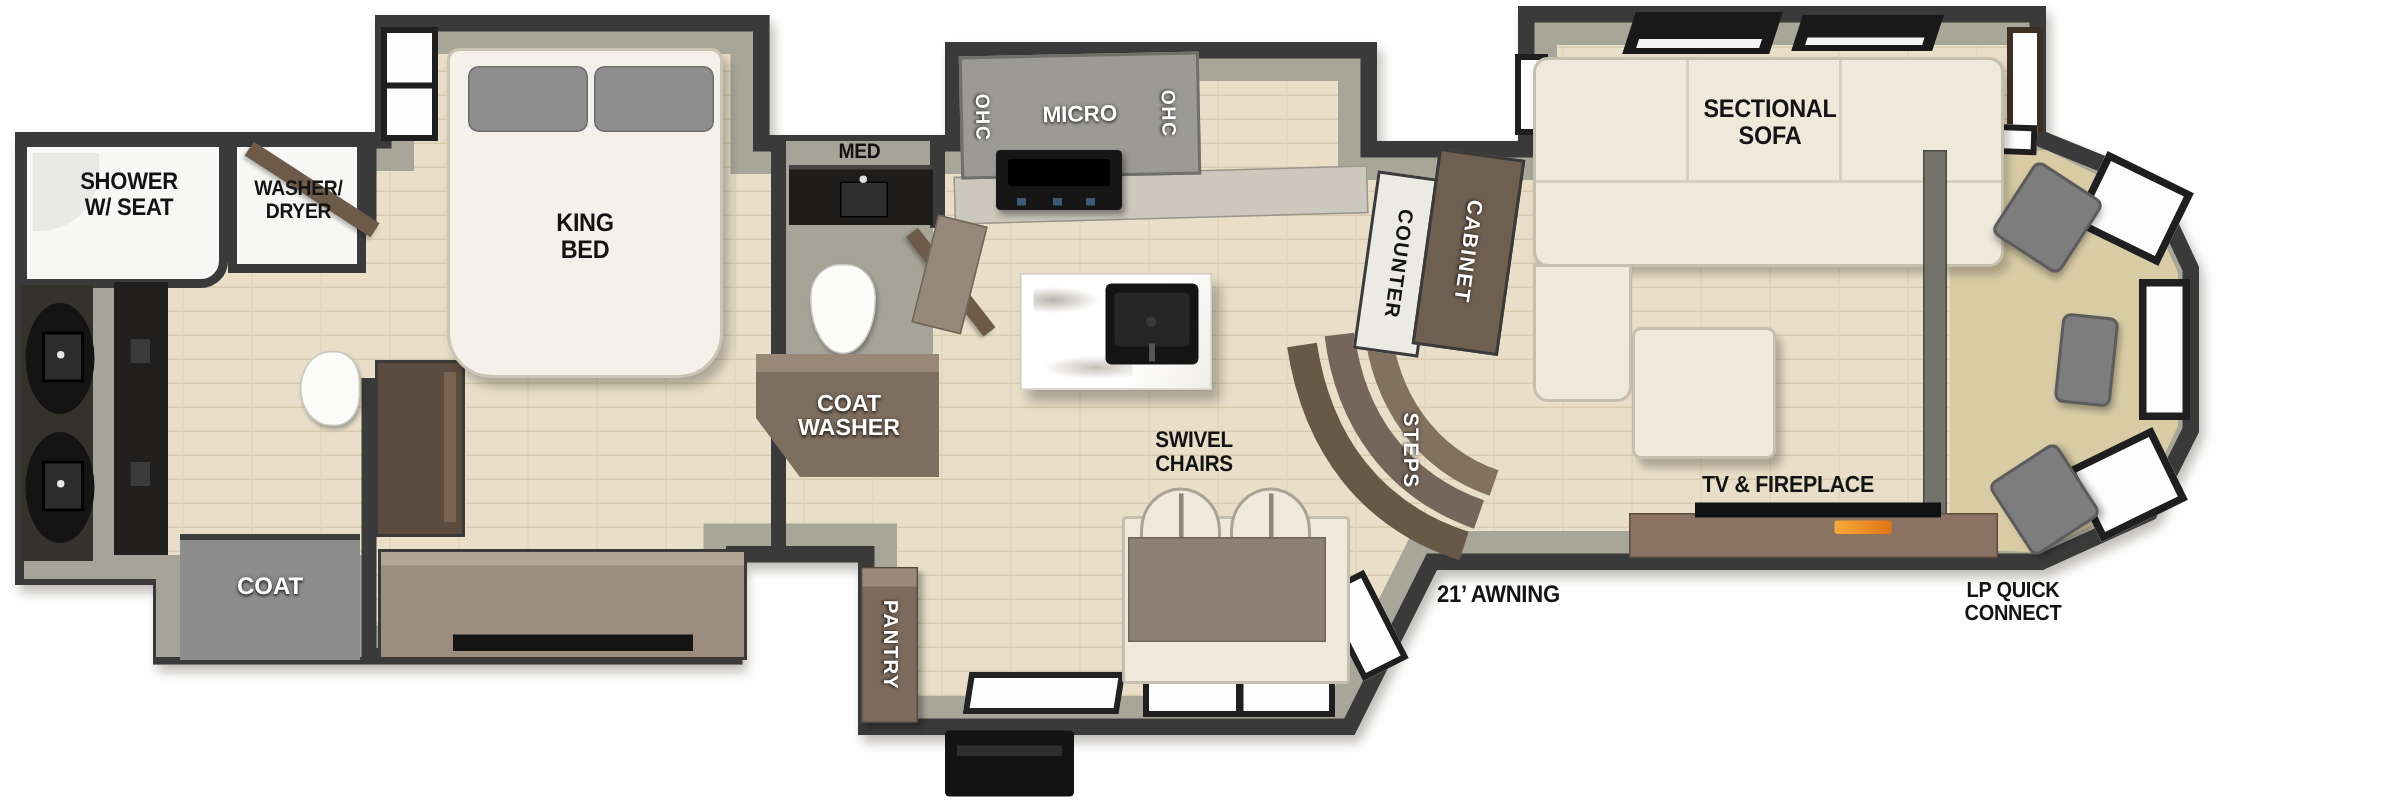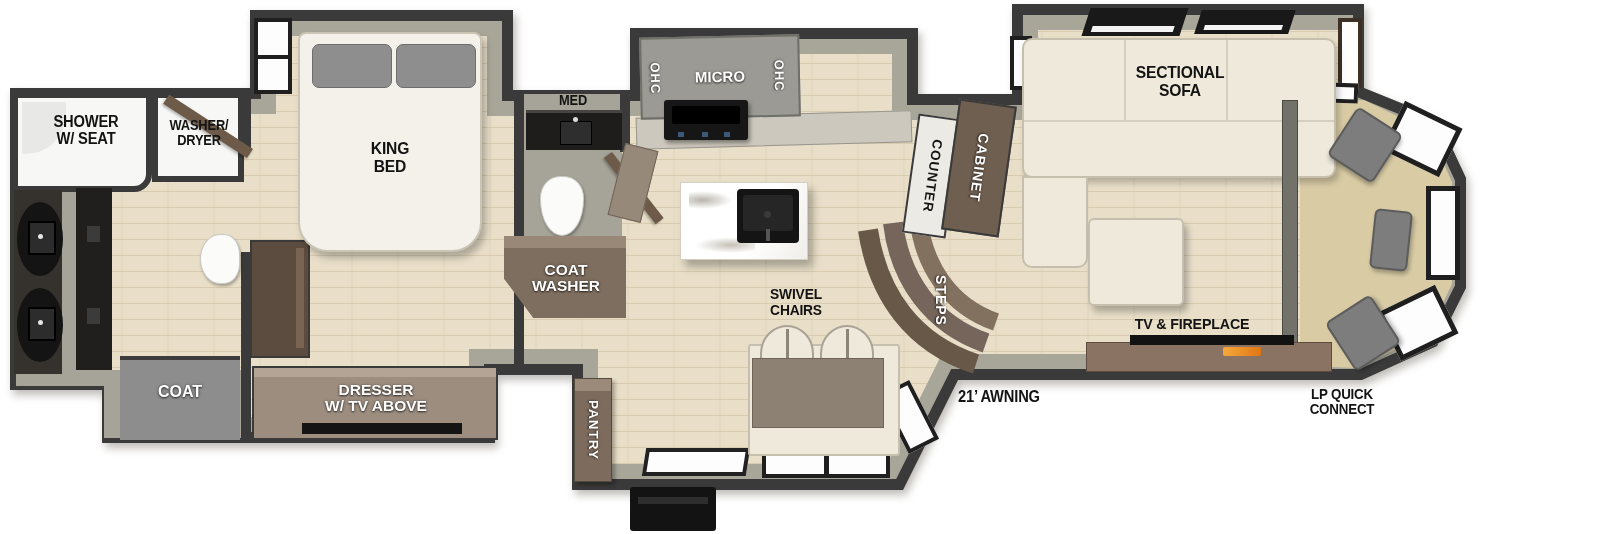--- a/index.html
+++ b/index.html
@@ -108,22 +108,20 @@
     <div style="position:absolute;left:12px;top:10px;width:78px;height:42px;background:#8e8e8e;border:1px solid #6d6d6d;border-radius:7px;"></div>
     <div style="position:absolute;left:96px;top:10px;width:78px;height:42px;background:#8e8e8e;border:1px solid #6d6d6d;border-radius:7px;"></div>
   </div>
   <div class="el lbl" style="left:332px;top:140px;width:116px;font-size:17px;">KING
 BED</div>
 
   <div class="el" style="left:252px;top:366px;width:246px;height:74px;background:#9c8d7f;border:2px solid #3a3a3a;">
     <div style="position:absolute;left:0;top:0;width:100%;height:9px;background:#b3a496;"></div>
     <div style="position:absolute;left:48px;bottom:4px;width:160px;height:11px;background:#141414;"></div>
   </div>
-  <div class="el lblw" style="left:268px;top:382px;width:216px;font-size:15.5px;">DRESSER
-W/ TV ABOVE</div>
 
   <div class="el lbl" style="left:530px;top:93px;width:86px;font-size:14px;">MED</div>
   <div class="el" style="left:526px;top:110px;width:96px;height:40px;background:#1f1d1b;border-top:3px solid #464440;">
     <div style="position:absolute;left:34px;top:8px;width:30px;height:22px;background:#2e2e2e;border:1px solid #000;"></div>
     <div style="position:absolute;left:47px;top:4px;width:5px;height:5px;background:#ddd;border-radius:50%;"></div>
   </div>
   <div class="el" style="left:540px;top:176px;width:44px;height:60px;background:#fbfbf9;border:1px solid #c9c9c4;border-radius:45% 45% 50% 50%/36% 36% 60% 60%;box-shadow:1px 2px 3px rgba(0,0,0,.3);"></div>
   <div class="el" style="left:608px;top:150px;width:84px;height:10px;background:#6d5a49;transform:rotate(52deg);transform-origin:left center;box-shadow:0 2px 3px rgba(0,0,0,.3);"></div>
 
   <div class="el" style="left:504px;top:236px;width:122px;height:82px;background:#7e6e5f;clip-path:polygon(0 0,100% 0,100% 100%,24% 100%,0 52%);box-shadow:3px 4px 5px rgba(0,0,0,.3);">

